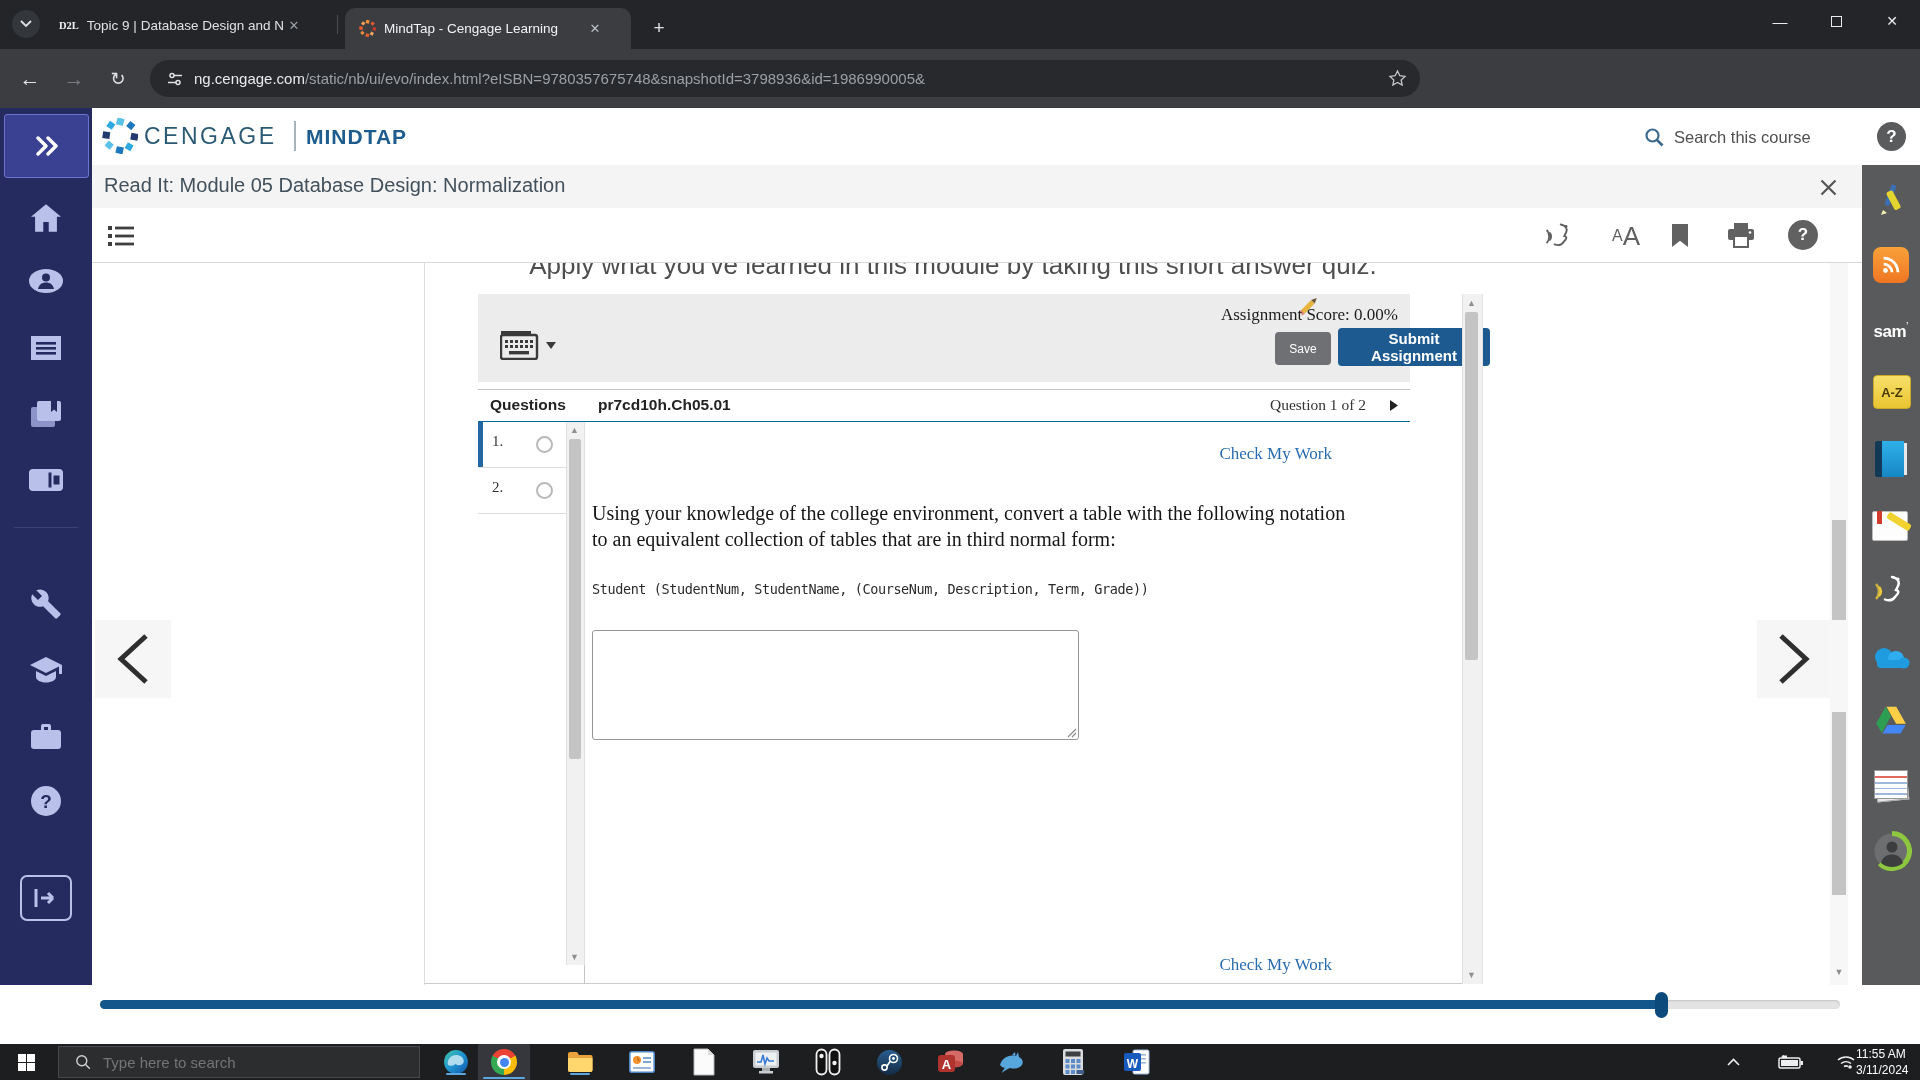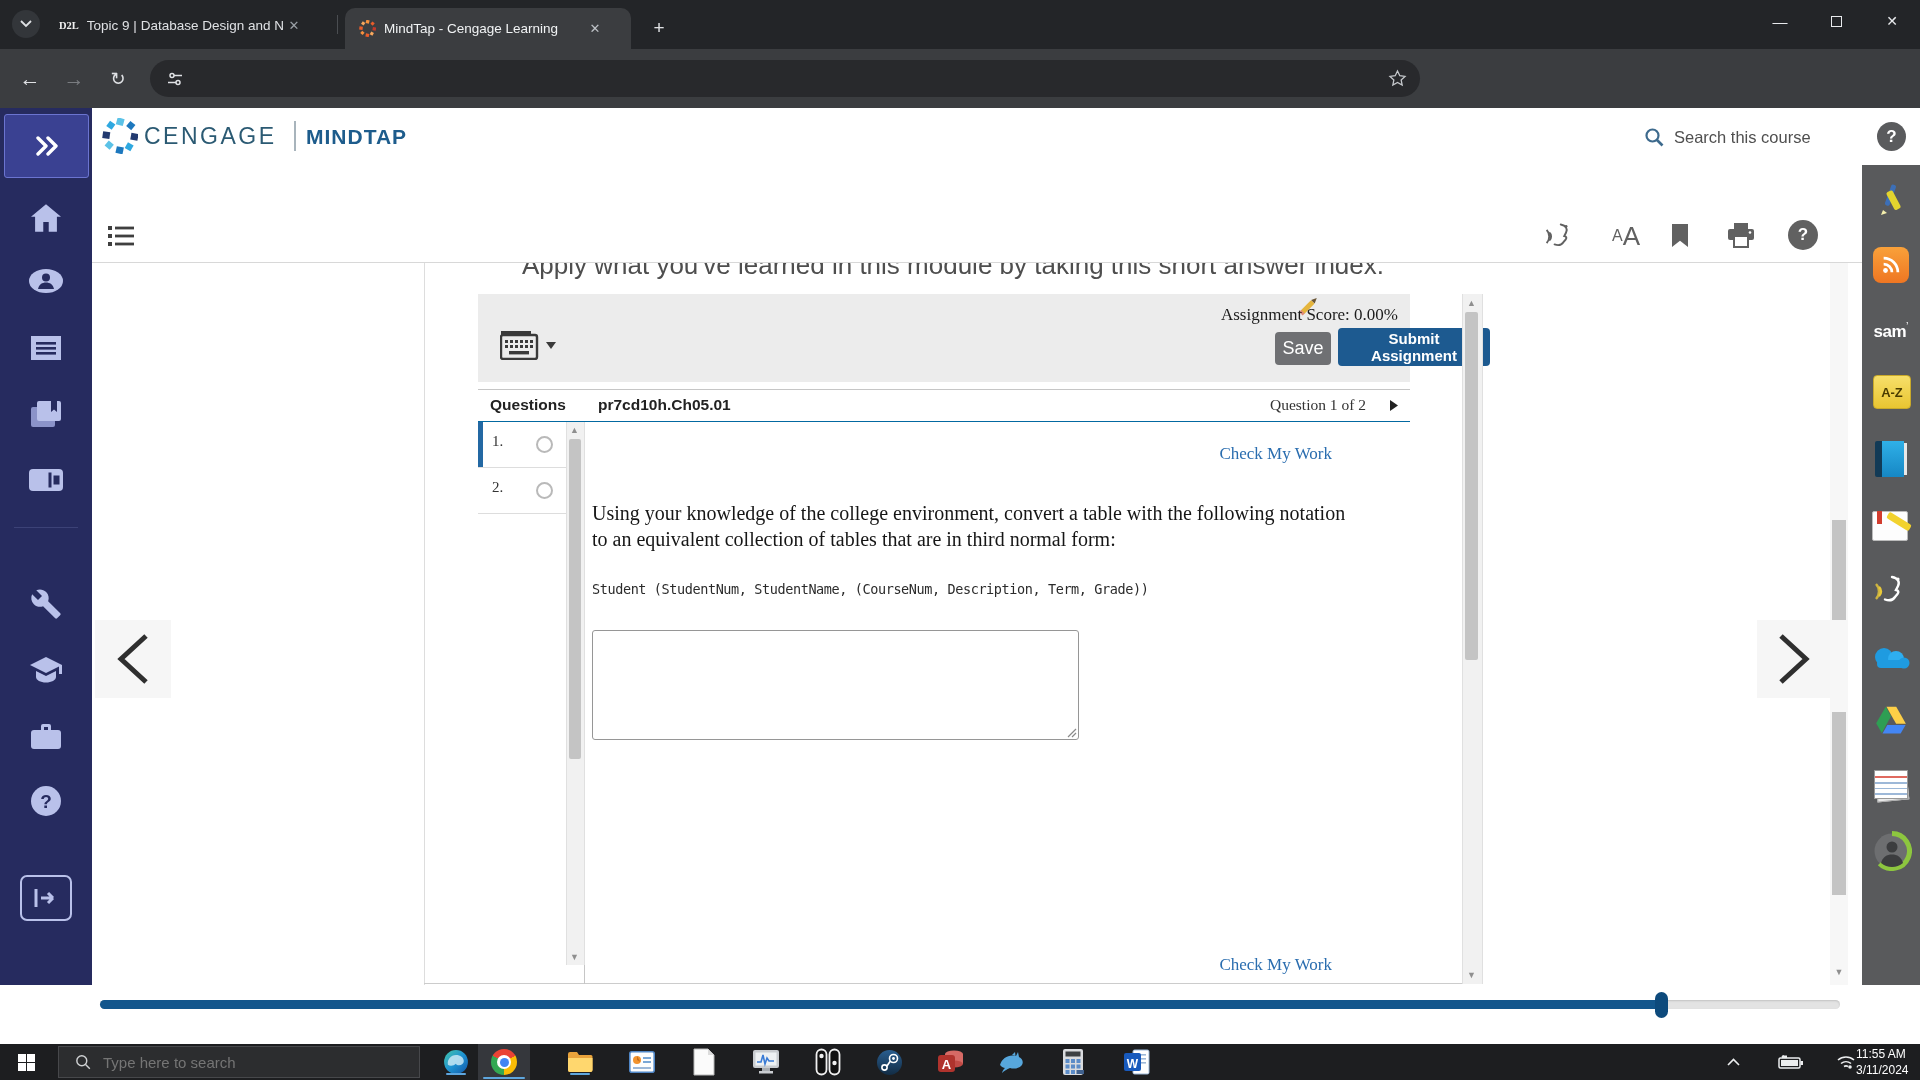--- a/index.html
+++ b/index.html
@@ -96,20 +96,23 @@
 
     <div class="abs pill flex" style="left:150px;top:11px;width:1270px;height:37px;">
       <span class="ico" style="margin-left:16px;">
         <svg width="18" height="18" viewBox="0 0 18 18">
             <circle cx="6" cy="5.5" r="2" fill="none" stroke="#dfe1e4" stroke-width="1.5"></circle>
             <line x1="8" y1="5.5" x2="16" y2="5.5" stroke="#dfe1e4" stroke-width="1.5"></line>
             <circle cx="12" cy="12.5" r="2" fill="none" stroke="#dfe1e4" stroke-width="1.5"></circle>
             <line x1="2" y1="12.5" x2="10" y2="12.5" stroke="#dfe1e4" stroke-width="1.5"></line>
           </svg>
       </span>
+      <span class="ellip" style="margin-left:10px;width:1170px;font-size:15px;">
+        <span style="color:#e8eaed;">ng.cengage.com</span><span style="color:#9aa0a6;">/static/nb/ui/evo/index.html?eISBN=9780357675748&amp;snapshotId=3798936&amp;id=1986990005&amp;</span>
+      </span>
       <span class="ico" style="position:absolute;right:10px;width:26px;height:26px;">
         <svg width="19" height="19" viewBox="0 0 24 24">
             <path d="M12 2.5l2.9 6 6.6.8-4.9 4.5 1.3 6.5-5.9-3.3-5.9 3.3 1.3-6.5-4.9-4.5 6.6-.8z" fill="none" stroke="#c6c9cd" stroke-width="1.6"></path>
           </svg>
       </span>
     </div>
 
     <div class="abs ico" style="left:1452px;top:64px;width:30px;height:30px;">
       <svg width="24" height="24" viewBox="0 0 24 24">
           <path d="M12 2l9 3v7c0 5-4 9-9 10-5-1-9-5-9-10V5z" fill="#9e1f23"></path>
@@ -333,20 +336,28 @@
     <div class="abs ico" style="left:10px;top:666px;width:40px;height:40px;">
       <svg width="40" height="40" viewBox="0 0 40 40">
         <circle cx="20" cy="20" r="17.5" fill="#6d6e70"></circle>
         <path d="M20 2.5a17.5 17.5 0 1 1-12.4 29.9" fill="none" stroke="#8dc63f" stroke-width="5"></path>
         <circle cx="20" cy="16" r="5.5" fill="#3c3d3f"></circle>
         <path d="M9 32c1.5-6 6-8.5 11-8.5s9.5 2.5 11 8.5a17.5 17.5 0 0 1-22 0z" fill="#3c3d3f"></path>
       </svg>
     </div>
   </div>
 
+  <div class="abs readit" style="left:92px;top:165px;width:1770px;height:43px;">
+    <span class="abs" style="left:12px;top:9px;font-size:20px;color:#42505c;">Read It: Module 05 Database Design: Normalization</span>
+    <span class="abs ico" style="left:1722px;top:8px;width:28px;height:28px;">
+      <svg width="17" height="17" viewBox="0 0 17 17">
+          <path d="M1.5 1.5l14 14M15.5 1.5l-14 14" stroke="#555" stroke-width="2.2"></path>
+        </svg>
+    </span>
+  </div>
 
   <div class="abs" style="left:92px;top:208px;width:1770px;height:55px;background:#fff;border-bottom:1px solid #d8d8d8;box-sizing:border-box;">
     <span class="abs ico" style="left:14px;top:13px;width:30px;height:30px;">
       <svg width="26" height="22" viewBox="0 0 26 22">
           <rect x="0" y="1" width="4" height="4" fill="#3f3f3f"></rect>
           <rect x="7" y="1.6" width="19" height="2.8" fill="#3f3f3f"></rect>
           <rect x="0" y="9" width="4" height="4" fill="#3f3f3f"></rect>
           <rect x="7" y="9.6" width="19" height="2.8" fill="#3f3f3f"></rect>
           <rect x="0" y="17" width="4" height="4" fill="#3f3f3f"></rect>
           <rect x="7" y="17.6" width="19" height="2.8" fill="#3f3f3f"></rect>
@@ -379,21 +390,21 @@
     </span>
     <span class="abs ico" style="left:1696px;top:12px;width:30px;height:30px;border-radius:50%;background:#616161;color:#fff;font-weight:bold;font-size:17px;">?</span>
   </div>
 
   <div class="abs" style="left:92px;top:263px;width:1770px;height:722px;background:#fff;overflow:hidden;">
 
     <div class="abs" style="left:332px;top:0;width:1px;height:722px;background:#ddd;"></div>
 
     <div class="abs" style="left:332px;top:720px;width:1058px;height:1px;background:#ccc;"></div>
 
-    <div class="abs" style="left:333px;top:-13px;width:1056px;text-align:center;font-size:26px;color:#4e4e4e;">Apply what you've learned in this module by taking this short answer index.</div>
+    <div class="abs" style="left:333px;top:-13px;width:1056px;text-align:center;font-size:26px;color:#4e4e4e;">Apply what you've learned in this module by taking this short answer quiz.</div>
 
     <div class="abs graypanel" style="left:386px;top:31px;width:932px;height:88px;">
       <span class="abs flex" style="left:22px;top:36px;">
         <svg width="42" height="30" viewBox="0 0 42 30">
           <rect x="1" y="5" width="36" height="24" rx="2" fill="none" stroke="#3a3a3a" stroke-width="2.4"></rect>
           <rect x="1" y="1" width="30" height="4" fill="#3a3a3a"></rect>
           <g fill="#3a3a3a">
               <rect x="5" y="10" width="3" height="3"></rect>
               <rect x="10" y="10" width="3" height="3"></rect>
               <rect x="15" y="10" width="3" height="3"></rect>
@@ -416,21 +427,21 @@
       <span class="abs" style="left:818px;top:-2px;">
         <svg width="26" height="26" viewBox="0 0 26 26">
             <g transform="rotate(-45 13 13)">
               <rect x="3" y="11" width="15" height="5" rx="1" fill="#e5b53d"></rect>
               <rect x="1" y="11" width="3" height="5" fill="#de8a7a"></rect>
               <polygon points="18,11 23.5,13.5 18,16" fill="#6b5636"></polygon>
             </g>
           </svg>
       </span>
       <span class="abs serif" style="right:12px;top:11px;font-size:17px;color:#1c1c1c;">Assignment Score: 0.00%</span>
-      <button class="btn abs" style="left:797px;top:38px;width:56px;height:33px;background:#6f7073;font-size:18px;font-family:'Liberation Sans',sans-serif;">Save</button>
+      <button class="btn abs" style="left:797px;top:38px;width:56px;height:33px;background:#6f7073;font-size:12px;font-family:'Liberation Sans',sans-serif;">Save</button>
       <button class="btn abs" style="left:860px;top:34px;width:152px;height:38px;background:#1d5a90;font-size:15px;font-weight:bold;font-family:'Liberation Sans',sans-serif;">Submit Assignment</button>
     </div>
 
     <div class="abs" style="left:386px;top:126px;width:932px;height:33px;border-top:1px solid #c6c6c6;border-bottom:1px solid #0369a1;box-sizing:border-box;">
       <span class="abs" style="left:12px;top:6px;font-size:15.5px;font-weight:bold;color:#222;">Questions</span>
       <span class="abs" style="left:120px;top:6px;font-size:15.5px;font-weight:bold;color:#222;">pr7cd10h.Ch05.01</span>
       <span class="abs flex" style="right:12px;top:6px;gap:17px;">
         <span class="serif" style="font-size:15.5px;color:#333;">Question 1 of 2</span>
         <svg width="8" height="11" viewBox="0 0 8 11" style="margin-left:7px;">
             <polygon points="0,0 8,5.5 0,11" fill="#222"></polygon>

